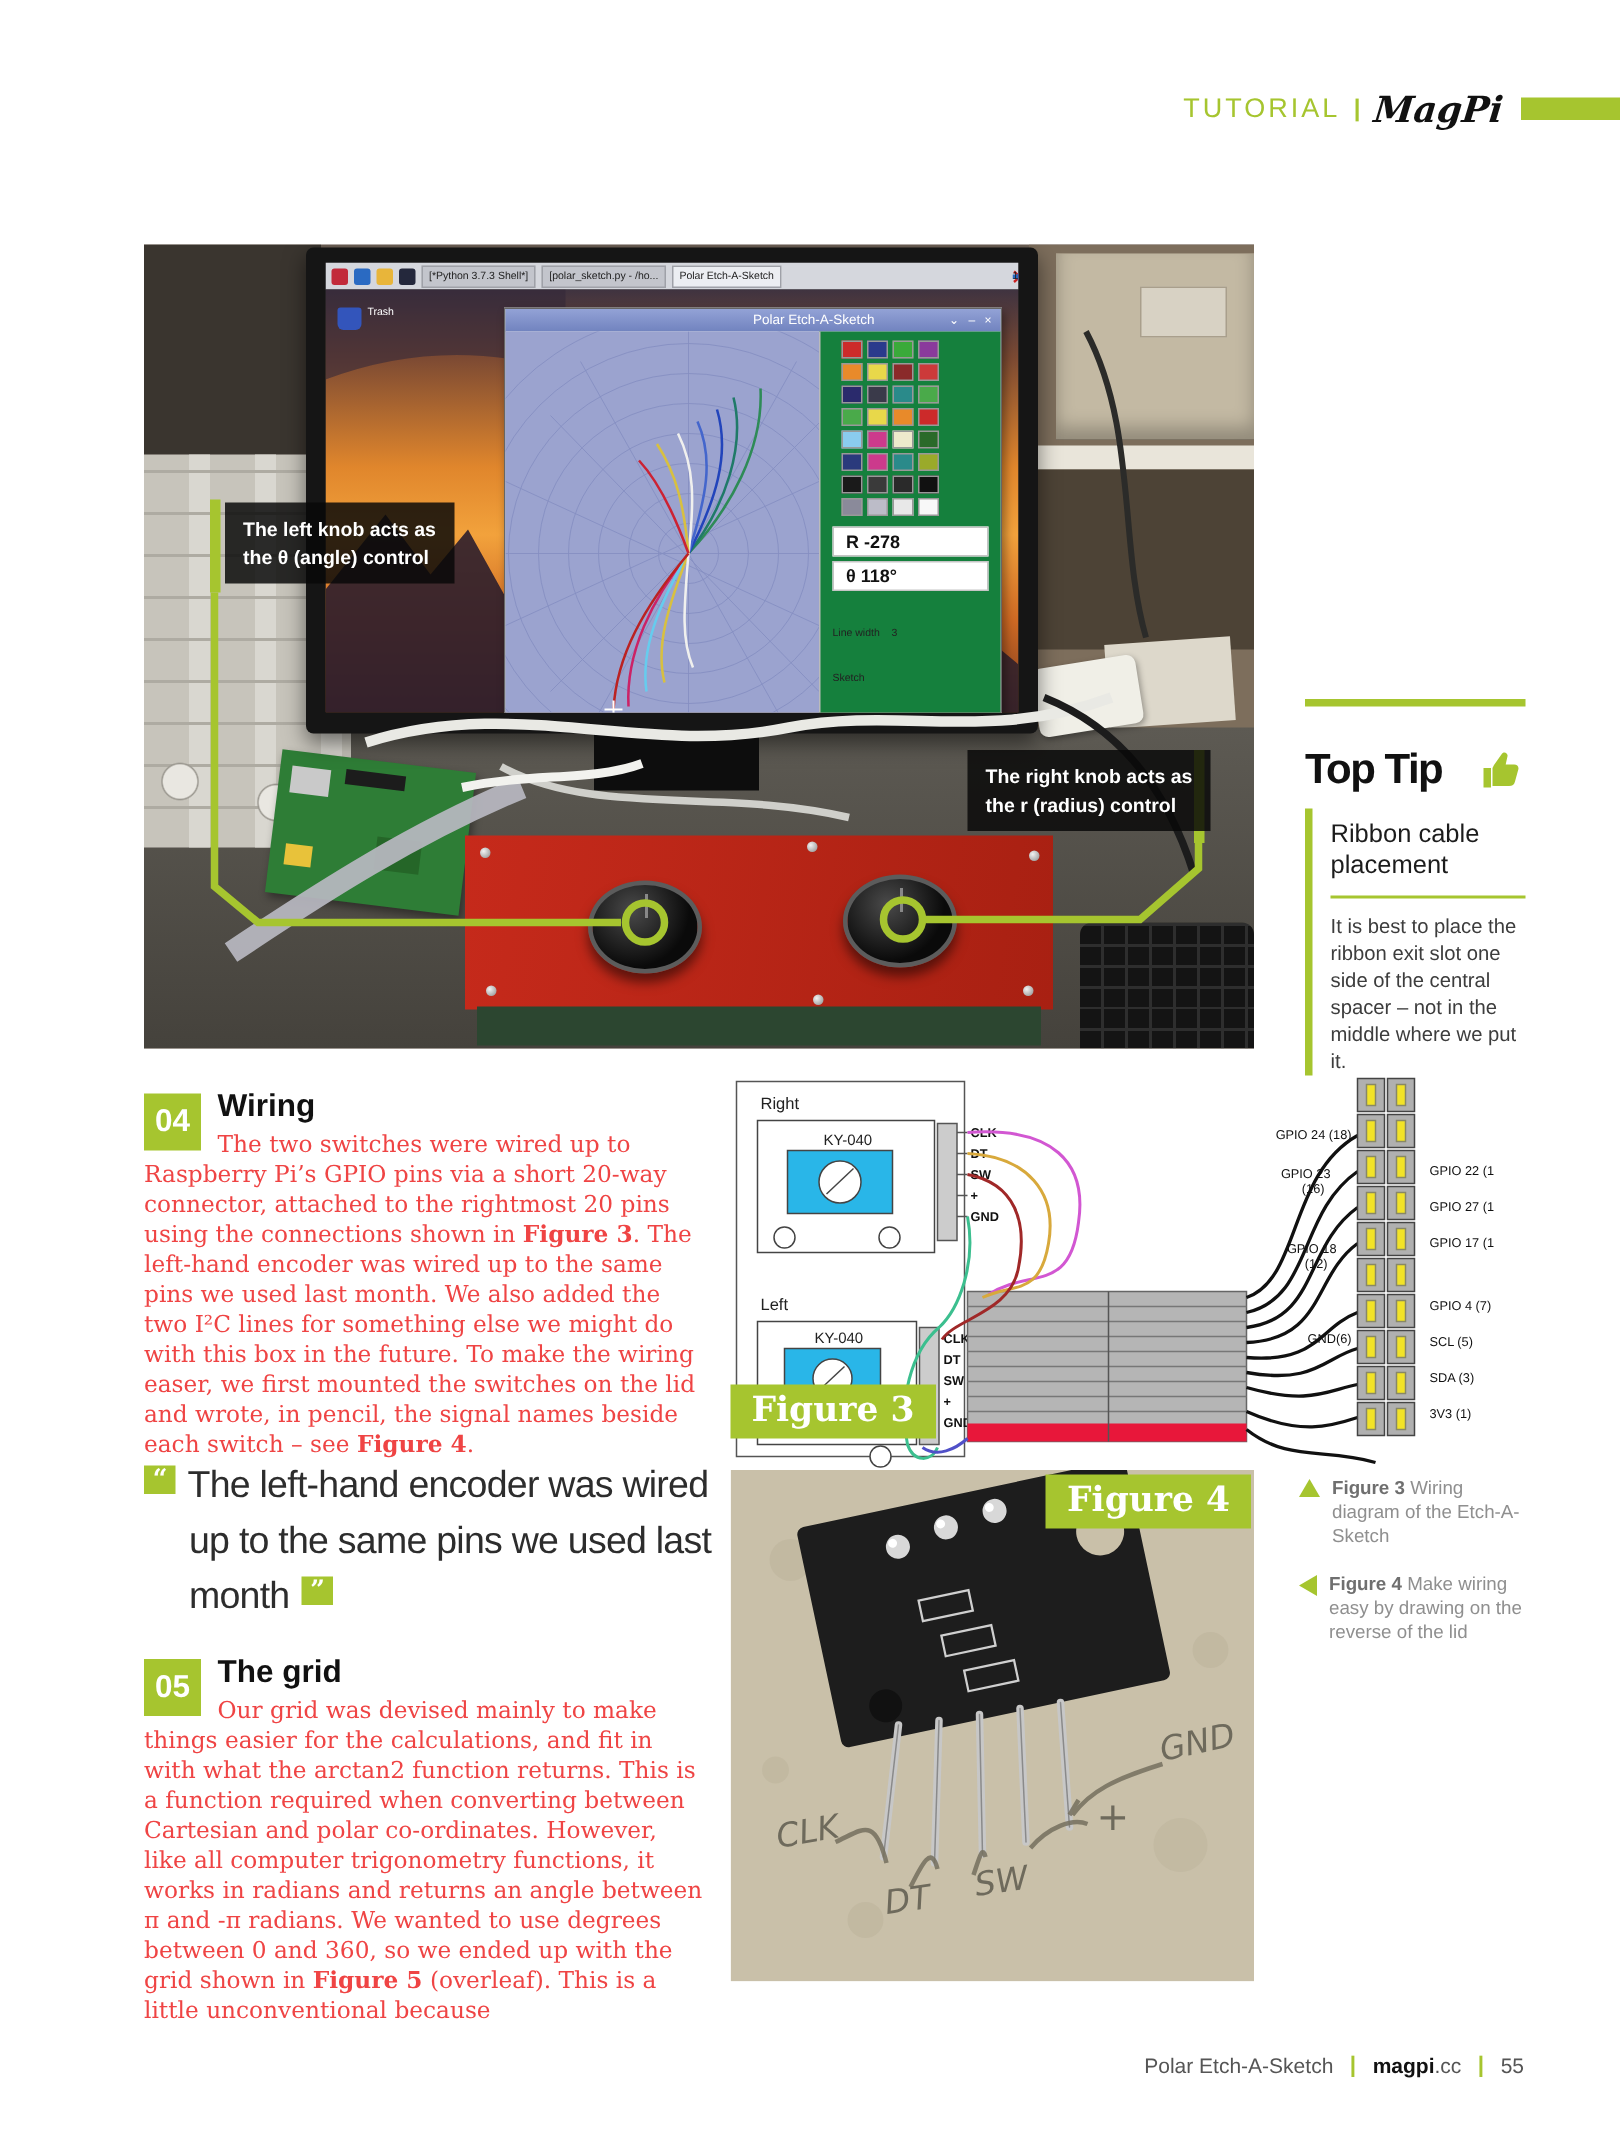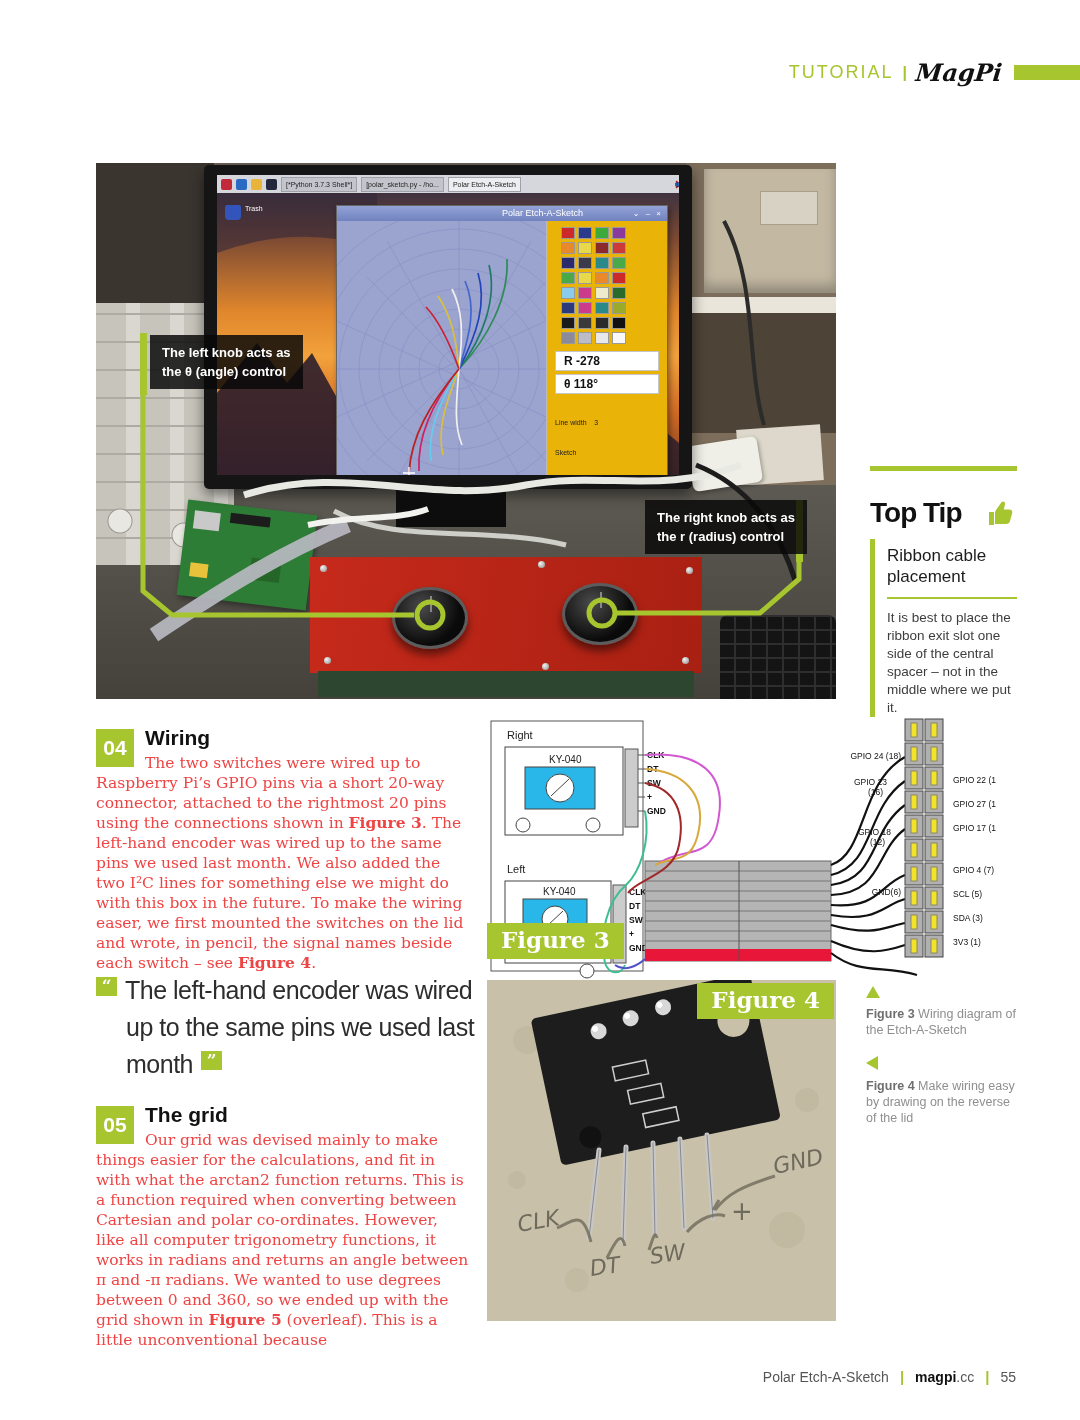--- a/index.html
+++ b/index.html
@@ -78,21 +78,21 @@
   .trash{ left:8px; top:12px; width:40px; text-align:center; color:#fff; font-size:7px;}
   .trash b{ display:block; margin:0 auto 1px; width:16px; height:15px; background:#3355bb;
             border-radius:2px 2px 4px 4px;}
   .appwin{ left:119px; top:12px; width:332px; height:282px; background:#f4f4f2;
            border:1px solid #666; box-shadow:2px 3px 6px rgba(0,0,0,.4);}
   .apptitle{ left:0; top:0; width:100%; height:15px; position:absolute;
              background:linear-gradient(#93a2d6,#7183bf); color:#fff; font-size:9px;
              line-height:15px; text-align:center;}
   .apptitle .wc{ position:absolute; right:4px; top:0; font-size:8px; letter-spacing:2px;}
   .canvas{ left:0; top:15px; width:209px; height:266px; background:#9ba3cf; position:absolute;}
-  .panel{ left:209px; top:15px; width:121px; height:266px; background:#eab308; position:absolute;
+  .panel{ left:209px; top:15px; width:121px; height:266px; background:#15803d; position:absolute;
           border-left:1px solid #bbb;}
   .palette{ position:static; display:grid; grid-template-columns:repeat(4,14px); gap:3px;
             padding:6px 0 4px 14px;}
   .palette div{ width:14px; height:12px; border:1px solid #999; position:static;}
   .readout{ position:static; margin:3px 8px 0; background:#fff; border:1px solid #c5c5c5;
             font-size:12px; font-weight:bold; padding:2px 8px; color:#111;}
   .appmenu{ position:static; margin:4px 8px 0; font-size:7px; line-height:10px; color:#222;
             white-space:pre;}
   .appmenu div{ position:static; }
 
@@ -137,21 +137,21 @@
              padding:3px 14px 6px; z-index:4;}
   .fig3{ position:absolute; left:487px; top:713px; width:593px; height:266px; }
   .fig3 svg{ position:absolute; left:0; top:0; }
   .fig3 .figlabel{ left:0; top:210px; }
   .fig4{ position:absolute; left:487px; top:980px; width:349px; height:341px; overflow:hidden;}
   .fig4 .figlabel{ right:2px; top:3px; }
   .fig4 svg{ position:absolute; left:0; top:0; }
 
   .captions{ position:absolute; left:866px; top:984px; width:154px; font-size:12.5px;
              line-height:16px; color:#8f8f8f; }
-  .cap{ display:flex; gap:8px; margin-bottom:16px;flex-direction:column; }
+  .cap{ display:flex; gap:8px; margin-bottom:16px; }
   .tri-up{ width:0; height:0; border-left:7px solid transparent; border-right:7px solid transparent;
            border-bottom:12px solid var(--green); margin-top:2px; flex:0 0 auto;}
   .tri-left{ width:0; height:0; border-top:7px solid transparent; border-bottom:7px solid transparent;
            border-right:12px solid var(--green); margin-top:2px; flex:0 0 auto;}
   .cap b{ color:#6f6f6f; }
 
   
   .footer{ position:absolute; top:1368px; right:64px; display:flex; align-items:center;
            gap:11px; font-size:14px; color:#555;}
   .footer .fsep{ color:var(--green); font-weight:bold; font-size:15px;}

